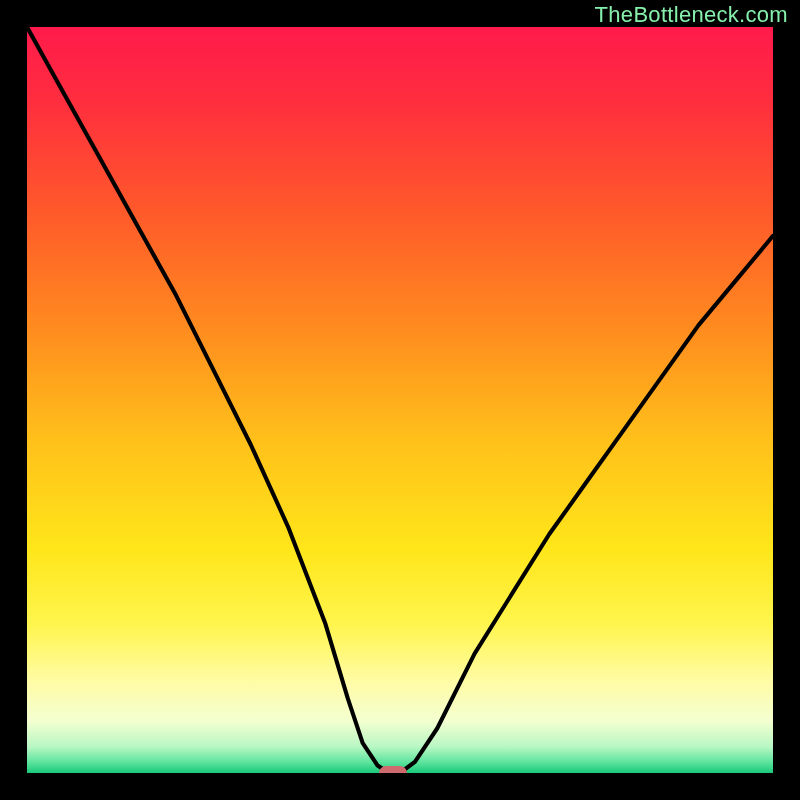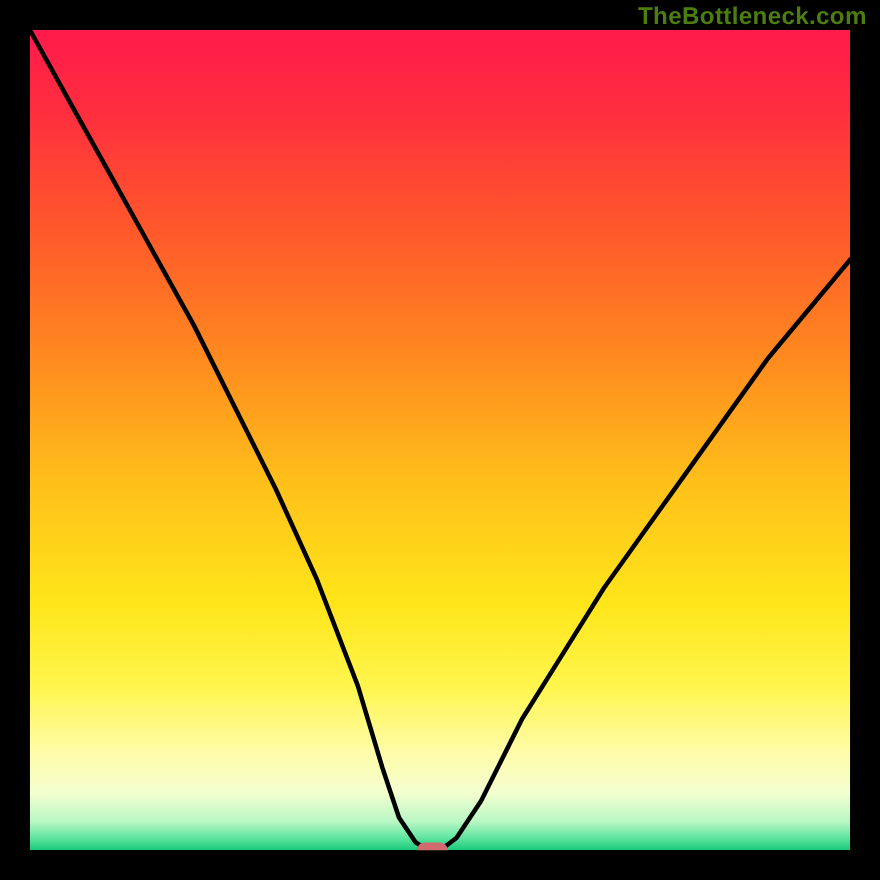--- a/index.html
+++ b/index.html
@@ -16,23 +16,23 @@
     left: 0;
     top: 0;
     width: 800px;
     height: 800px;
     background: #000;
   }
   .watermark {
     position: absolute;
     top: 2px;
     right: 12px;
-    color: #4d7c0f;
+    color: #86efac;
     font-size: 22px;
-    font-weight: 700;
+    font-weight: 400;
     letter-spacing: 0.3px;
     z-index: 5;
   }
   .plot {
     position: absolute;
     left: 27px;
     top: 27px;
     width: 746px;
     height: 746px;
     overflow: hidden;

